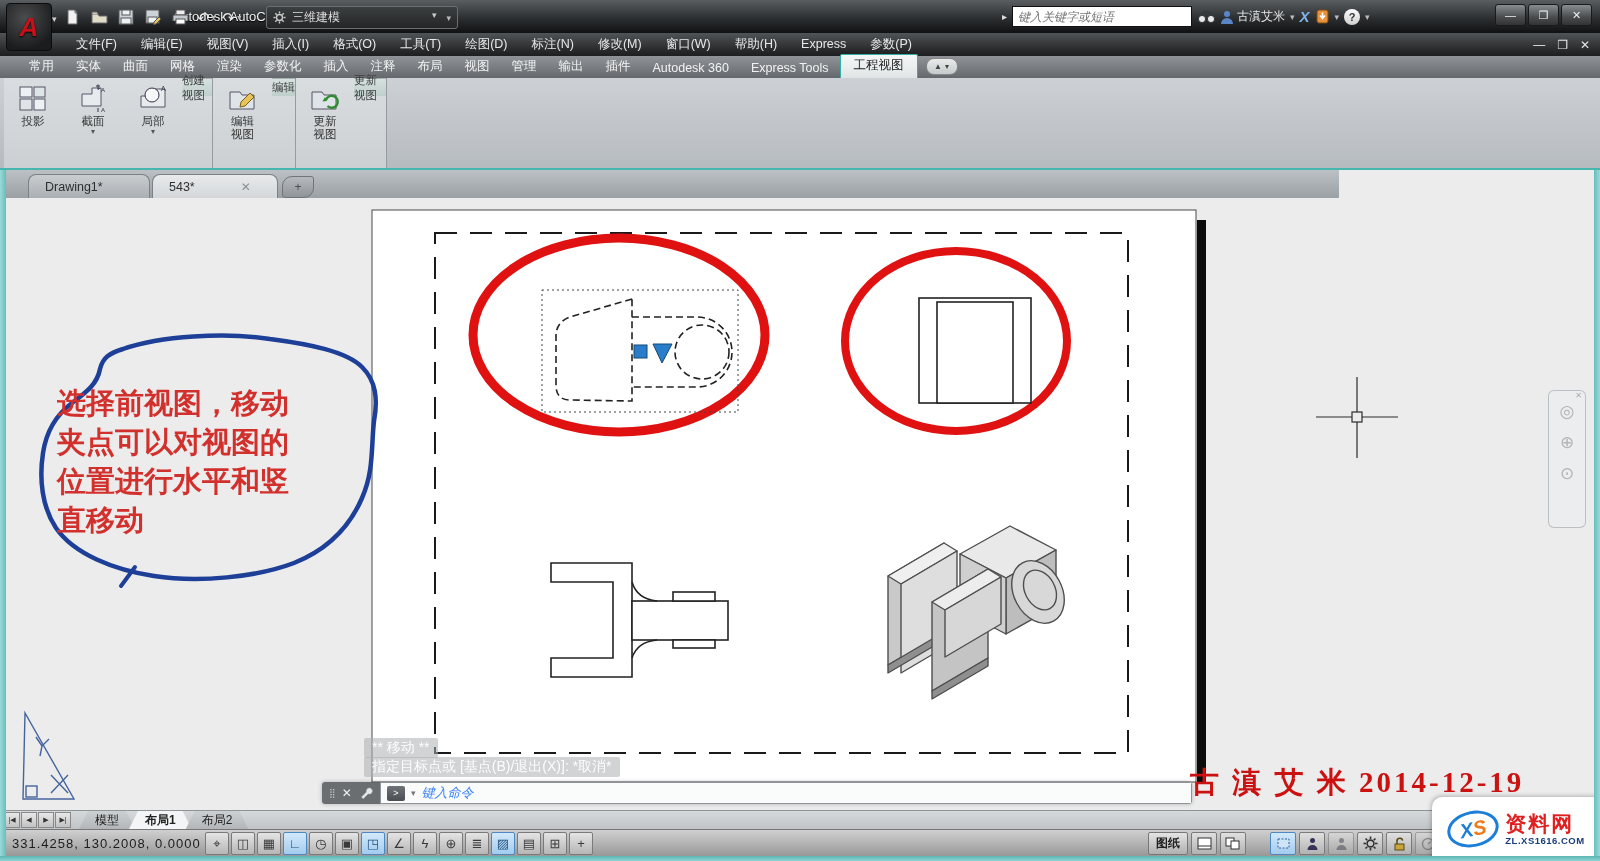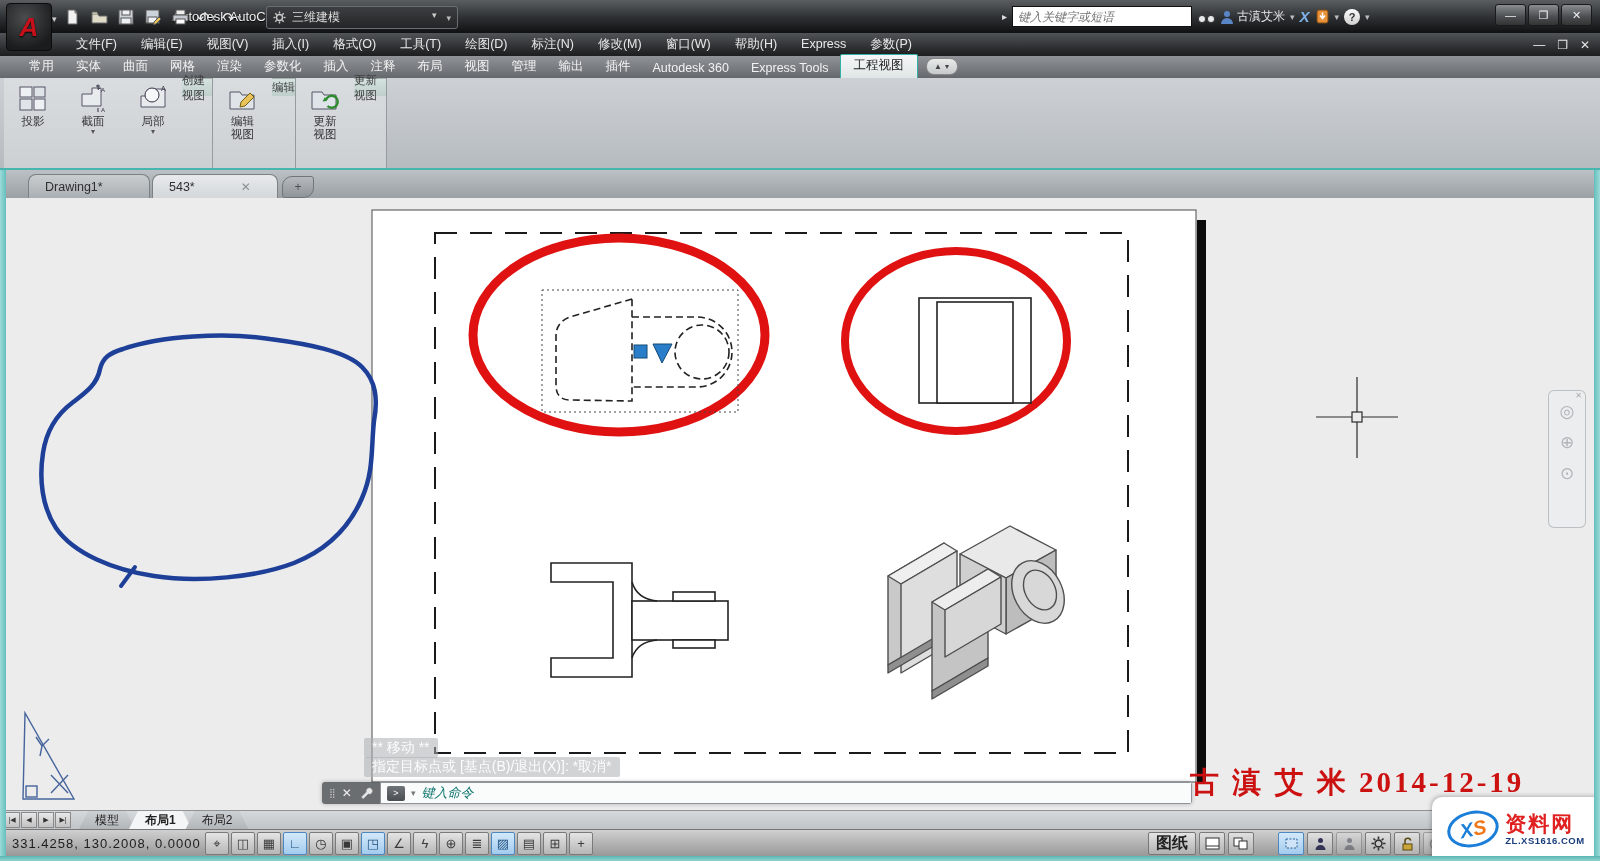--- a/index.html
+++ b/index.html
@@ -45,21 +45,21 @@
   .panelwrap{position:absolute;left:4px;top:0;height:90px;display:flex;}
   .panel{background:linear-gradient(#dadde0,#ccd0d3);border-right:1px solid #969ba0;display:flex;flex-direction:row;}
   .panel-btns{flex:1;display:flex;align-items:flex-start;justify-content:center;gap:2px;padding-top:3px;}
   .panel-label{height:17px;background:linear-gradient(#d5e2df,#bfcfcb);border-top:1px solid #aab2af;color:#3e3e3e;font-size:11.5px;display:flex;align-items:center;justify-content:center;}
   .rbtn{width:58px;display:flex;flex-direction:column;align-items:center;padding-top:2px;}
   .rbtn .rlabel{font-size:11.5px;color:#333;line-height:13px;text-align:center;}
   .rbtn .dd{font-size:8px;color:#555;line-height:8px;}
   .ribtn-icon{width:34px;height:32px;display:flex;align-items:center;justify-content:center;}
 
   
-  .filetabs{left:0;top:170px;width:1600px;height:28px;background:linear-gradient(#bcc1c5,#9aa0a4);z-index:30;}
+  .filetabs{left:0;top:170px;width:1304px;height:28px;background:linear-gradient(#bcc1c5,#9aa0a4);z-index:30;padding-left:35px;}
   .ftab{position:absolute;top:4px;height:24px;border:1px solid #7c8185;border-bottom:none;border-radius:8px 8px 0 0;display:flex;align-items:center;padding:0 16px;font-size:12.5px;color:#2e2e2e;box-sizing:border-box;}
   .ftab.inactive{background:linear-gradient(#c9cdd0,#aaafb3);}
   .ftab.active{background:linear-gradient(#e8eaec,#d3d7d9);}
   .ftab .closex{margin-left:46px;color:#8a8f93;font-size:12px;}
   .newtab{position:absolute;left:282px;top:6px;width:30px;height:20px;background:linear-gradient(#b6babe,#8f9498);border:1px solid #70757a;border-radius:10px 3px 10px 3px;display:flex;align-items:center;justify-content:center;color:#4a4f53;font-size:12px;}
 
   
   .canvas{left:0;top:198px;width:1600px;height:612px;background:#ececec;z-index:1;}
   .scene{left:0;top:0;width:1600px;height:861px;z-index:2;pointer-events:none;}
   .anno-text{left:57px;top:384px;width:320px;z-index:3;color:#d2302c;font-size:29px;font-weight:600;line-height:39px;white-space:nowrap;}
@@ -69,21 +69,21 @@
   .pill{background:rgba(172,175,178,.55);color:rgba(255,255,255,.95);font-size:14px;padding:1px 8px;border-radius:2px;z-index:5;white-space:nowrap;}
   .pill1{left:364px;top:738px;}
   .pill2{left:364px;top:757px;}
   .cmdbar{left:322px;top:782px;width:870px;height:22px;display:flex;z-index:5;border-radius:3px;overflow:hidden;box-shadow:0 0 4px rgba(0,0,0,.25);}
   .cmd-left{width:58px;background:rgba(88,92,96,.88);display:flex;align-items:center;justify-content:space-evenly;color:#e8e8e8;}
   .cmd-grip{color:#c9c9c9;font-size:9px;letter-spacing:-1px;}
   .cmd-x{font-size:12px;color:#f0f0f0;}
   .cmd-field{flex:1;background:rgba(250,251,251,.96);border:1px solid #8f9498;display:flex;align-items:center;gap:6px;padding:0 6px;box-sizing:border-box;}
   .cmd-pbtn{width:18px;height:15px;background:linear-gradient(#6f7478,#4a4e52);border-radius:2px;color:#fff;font-size:9px;display:flex;align-items:center;justify-content:center;}
   .cmd-caret{color:#777;font-size:9px;}
-  .cmd-prompt{color:#0f766e;font-size:13px;font-style:italic;}
+  .cmd-prompt{color:#3b82f6;font-size:13px;font-style:italic;}
 
   
   .navbar{left:1548px;top:390px;width:38px;height:138px;background:rgba(237,239,240,.55);border:1px solid rgba(150,155,158,.55);border-radius:6px;z-index:4;display:flex;flex-direction:column;align-items:center;padding-top:12px;gap:14px;box-sizing:border-box;}
   .navbar .nv{color:rgba(120,126,130,.5);font-size:17px;line-height:1;}
   .navbar .nv-close{position:absolute;right:3px;top:1px;font-size:8px;color:rgba(120,126,130,.6);}
 
   
   .layoutbar{left:0;top:810px;width:1600px;height:19px;background:linear-gradient(#d6d9db,#c0c4c6);border-top:1px solid #8e9396;display:flex;align-items:center;z-index:30;box-sizing:border-box;}
   .lnav{display:flex;gap:1px;margin-left:4px;}
   .lnav span{width:14px;height:14px;background:linear-gradient(#e8e8e8,#c2c2c2);border:1px solid #8a8a8a;font-size:7px;color:#333;display:flex;align-items:center;justify-content:center;}
@@ -91,21 +91,21 @@
   .ltab.inactive{background:linear-gradient(#ccd0d2,#b2b6b8);}
   .ltab.active{background:#f4f5f6;font-weight:bold;}
 
   
   .statusbar{left:0;top:829px;width:1600px;height:27px;background:linear-gradient(#d0d0d0,#989898);border-top:1px solid #777;z-index:30;box-sizing:border-box;}
   .coords{position:absolute;left:12px;top:6px;font-size:13px;color:#1d1d1d;letter-spacing:1px;}
   .stgroup{position:absolute;left:205px;top:2px;display:flex;gap:2px;}
   .st-btn{width:22px;height:21px;background:linear-gradient(#e4e4e4,#b6b6b6);border:1px solid #7a7a7a;border-radius:2px;color:#3a3a3a;font-size:13px;display:flex;align-items:center;justify-content:center;}
   .st-btn.on{background:linear-gradient(#d3e9fb,#a3cbee);border-color:#4d88c0;color:#1d4f7e;}
   .strt{position:absolute;left:1148px;top:2px;display:flex;gap:3px;align-items:center;}
-  .paperbtn{height:21px;padding:0 7px;background:linear-gradient(#e4e4e4,#b0b0b0);border:1px solid #777;border-radius:2px;font-size:16px;font-weight:bold;color:#222;display:flex;align-items:center;}
+  .paperbtn{height:21px;padding:0 7px;background:linear-gradient(#e4e4e4,#b0b0b0);border:1px solid #777;border-radius:2px;font-size:12px;font-weight:bold;color:#222;display:flex;align-items:center;}
   .sicon{width:24px;height:21px;background:linear-gradient(#e0e0e0,#b2b2b2);border:1px solid #7a7a7a;border-radius:2px;display:flex;align-items:center;justify-content:center;}
   .sicon.on{background:linear-gradient(#d3e9fb,#a3cbee);border-color:#4d88c0;}
   .sicon.ghost{opacity:.55;}
   .stgap{width:18px;}
 
   
   .watermark{right:0;bottom:0;width:168px;height:64px;background:#fff;border-radius:10px 0 0 0;z-index:40;display:flex;align-items:center;justify-content:center;gap:6px;box-shadow:-1px -1px 4px rgba(0,0,0,.25);}
   .wm-logo{width:52px;height:36px;border:3px solid #1b7ed8;border-radius:50%;transform:rotate(-12deg);display:flex;align-items:center;justify-content:center;font-style:italic;font-weight:bold;font-size:20px;background:#fff;box-sizing:border-box;}
   .wm-logo .x{color:#1b7ed8;}
   .wm-logo .s{color:#f07818;}
@@ -426,20 +426,26 @@
     </g>
 
     <g stroke="#45649c" stroke-width="1.4" fill="none">
       <polygon points="25,713 23,799 74,799"></polygon>
       <rect x="26" y="786" width="11" height="11"></rect>
       <path d="M36,737 L42,746 M42,746 L49,739 M42,746 L40,756"></path>
       <path d="M51,775 L68,793 M51,793 L68,775"></path>
     </g>
   </svg>
 
+  <div class="abs anno-text">
+    <div>选择前视图，移动</div>
+    <div>夹点可以对视图的</div>
+    <div>位置进行水平和竖</div>
+    <div>直移动</div>
+  </div>
 
   <div class="abs navbar">
     <span class="nv nv-close">✕</span>
     <span class="nv">◎</span>
     <span class="nv">⊕</span>
     <span class="nv">⊙</span>
   </div>
 
   <div class="abs pill pill1">** 移动 **</div>
   <div class="abs pill pill2">指定目标点或 [基点(B)/退出(X)]: *取消*</div>

